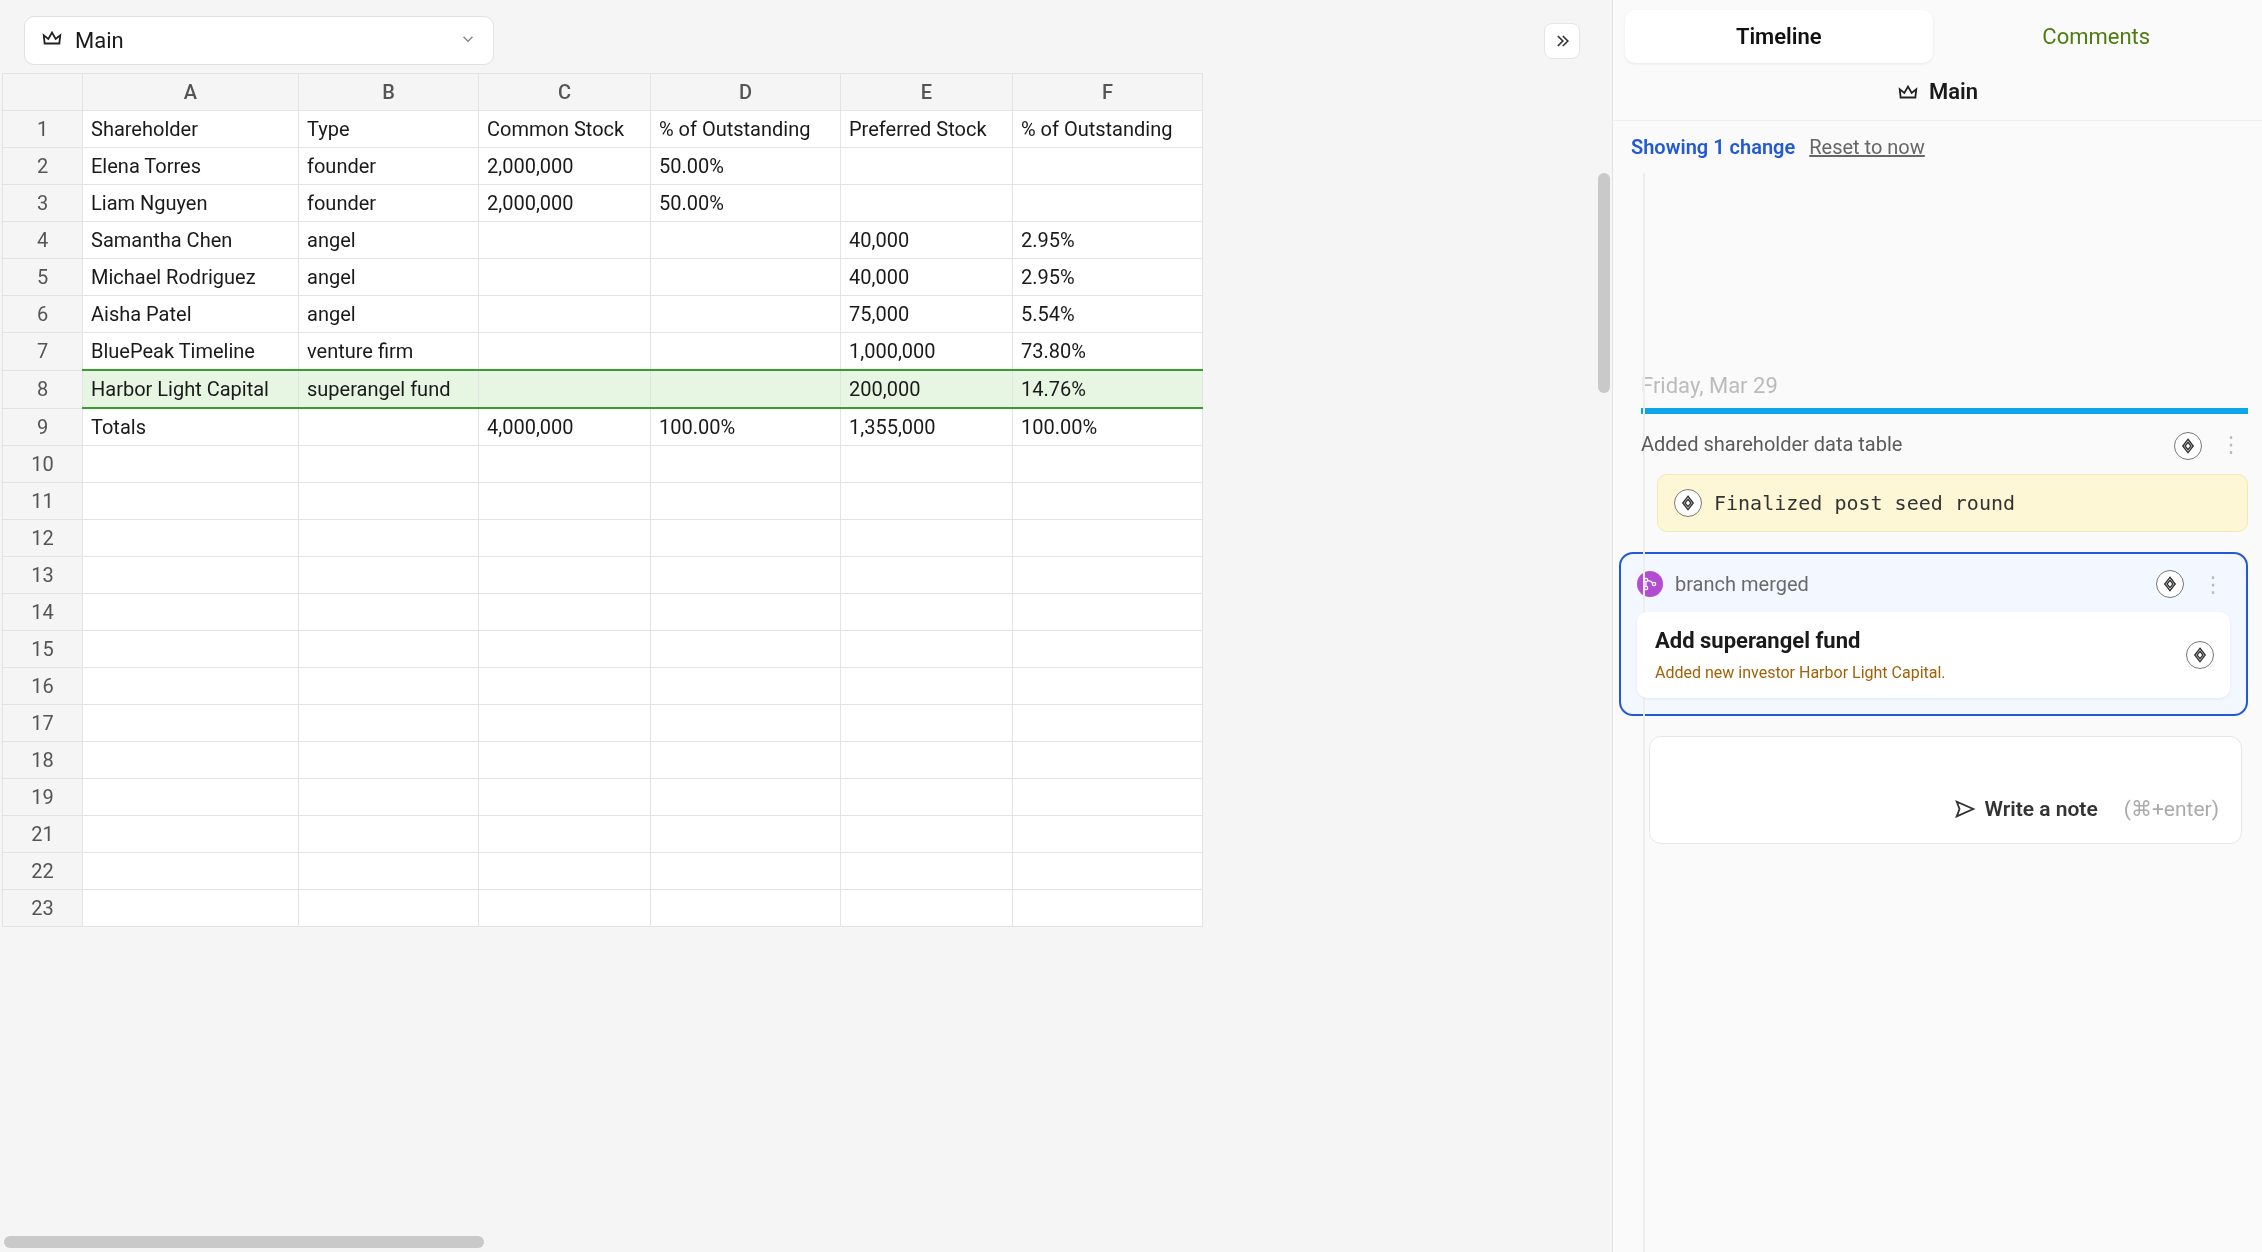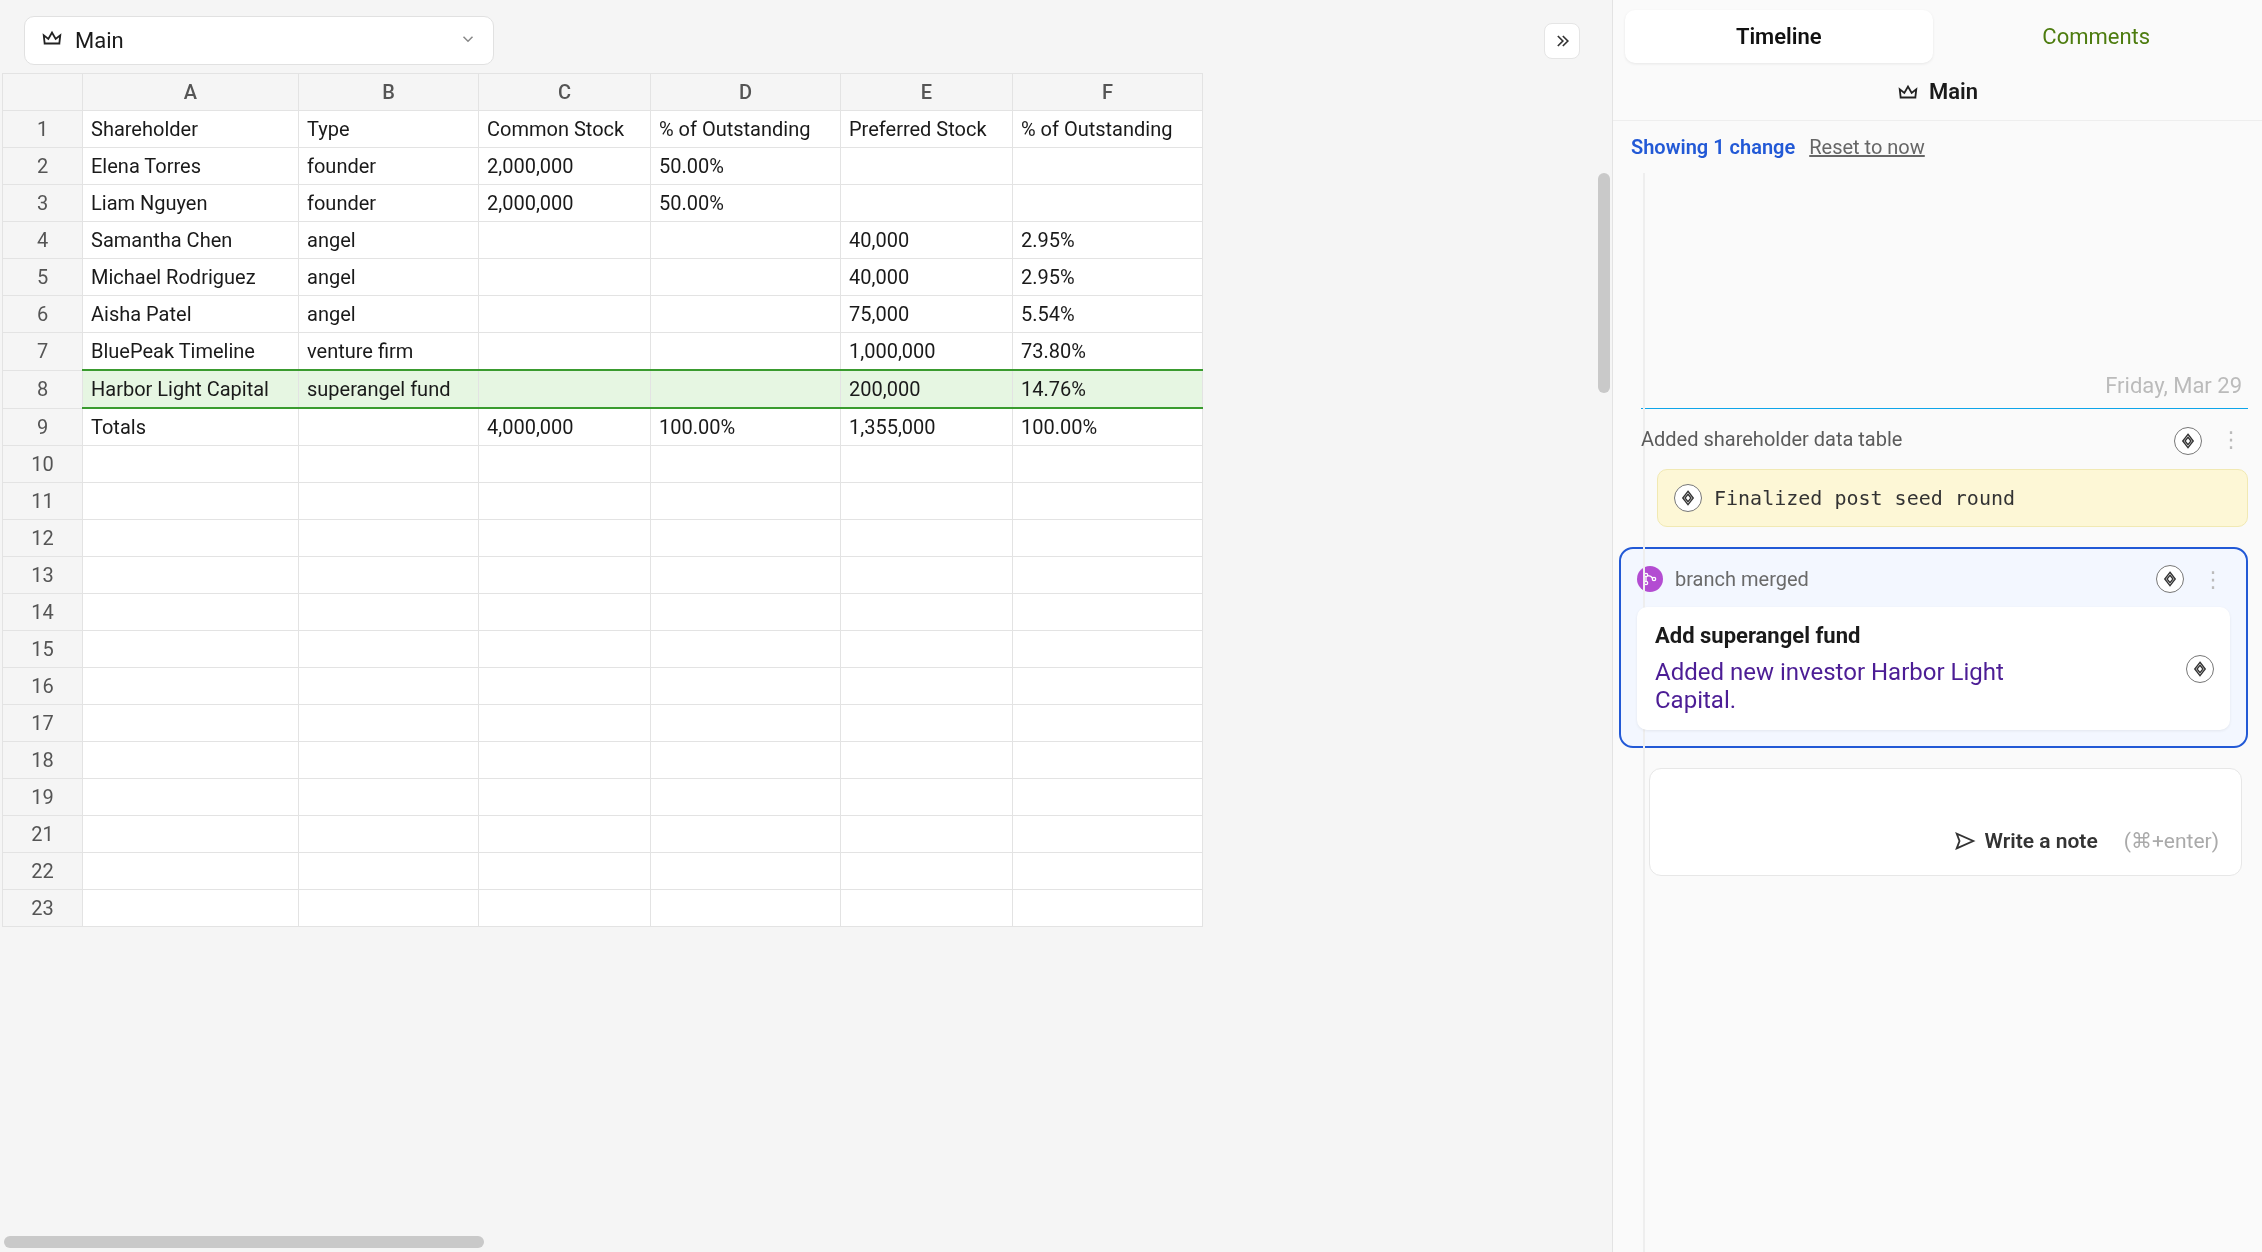--- a/index.html
+++ b/index.html
@@ -49,21 +49,21 @@
   .branch-title {
     display:flex; justify-content:center; align-items:center; gap:10px;
     font-size:22px; padding:16px 0; border-bottom:1px solid #eee; font-weight:600;
   }
   .filter-row { display:flex; gap:14px; padding:14px 18px; font-size:20px; align-items:center; }
   .filter-row .showing { color:#2259d6; font-weight:600; }
   .filter-row .reset { color:#666; text-decoration:underline; cursor:pointer; }
 
   .timeline { flex:1; overflow:auto; padding:0 14px 10px 28px; position:relative; }
   .vline { position:absolute; left:30px; top:0; bottom:0; width:2px; background:#eee; }
-  .day-sep { color:#bbb; font-size:22px; text-align:right; padding:200px 6px 10px 0; border-bottom:1px solid #0ea5e9; margin-bottom:18px; }
+  .day-sep { color:#bbb; font-size:22px; padding:200px 6px 10px 0; border-bottom:6px solid #0ea5e9; margin-bottom:18px; }
   .tl-row { display:flex; align-items:flex-start; gap:12px; margin:0 0; position:relative; }
   .tl-row .txt { flex:1; color:#5b5b5b; font-size:20px; }
   .user-badge {
     width:28px; height:28px; border-radius:50%; border:1.5px solid #777;
     display:flex; align-items:center; justify-content:center; flex:0 0 28px;
     background:#fff;
   }
   .more-dots { color:#bbb; font-size:22px; padding:0 6px; cursor:pointer; }
 
   .note-card {
@@ -80,21 +80,21 @@
   .merge-card .hdr { display:flex; align-items:center; gap:12px; color:#6a6a6a; font-size:20px; margin-bottom:14px; }
   .merge-badge {
     width:26px; height:26px; border-radius:50%; background:#b34cd2; color:#fff;
     display:flex; align-items:center; justify-content:center; font-size:15px;
   }
   .merge-inner {
     background:#fff; border-radius:10px; padding:16px 18px; position:relative;
     box-shadow:0 1px 3px rgba(0,0,0,.07);
   }
   .merge-inner .title { font-weight:700; font-size:22px; margin-bottom:10px; }
-  .merge-inner .desc { color:#4c1d95; font-size:24px; max-width:360px; }
+  .merge-inner .desc { color:#a16207; font-size:16px; max-width:360px; }
   .merge-inner .user-badge { position:absolute; right:16px; top:50%; transform:translateY(-50%); }
 
   .note-field {
     margin:20px 6px 12px 8px; background:#fff; border:1px solid #e7e7e7; border-radius:12px;
     padding:60px 22px 22px; display:flex; justify-content:flex-end; align-items:center; gap:26px;
     color:#555; font-size:21px;
   }
   .note-field .wal { font-weight:600; color:#333; display:flex; gap:8px; align-items:center; }
   .note-field .hint { color:#aaa; }
 

